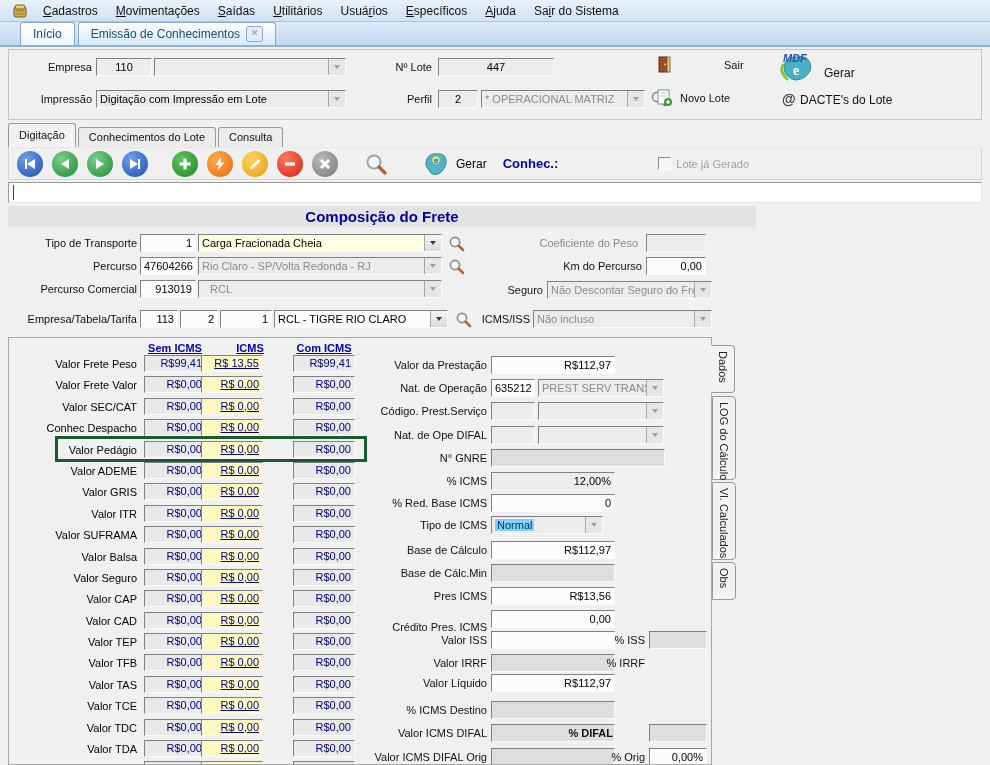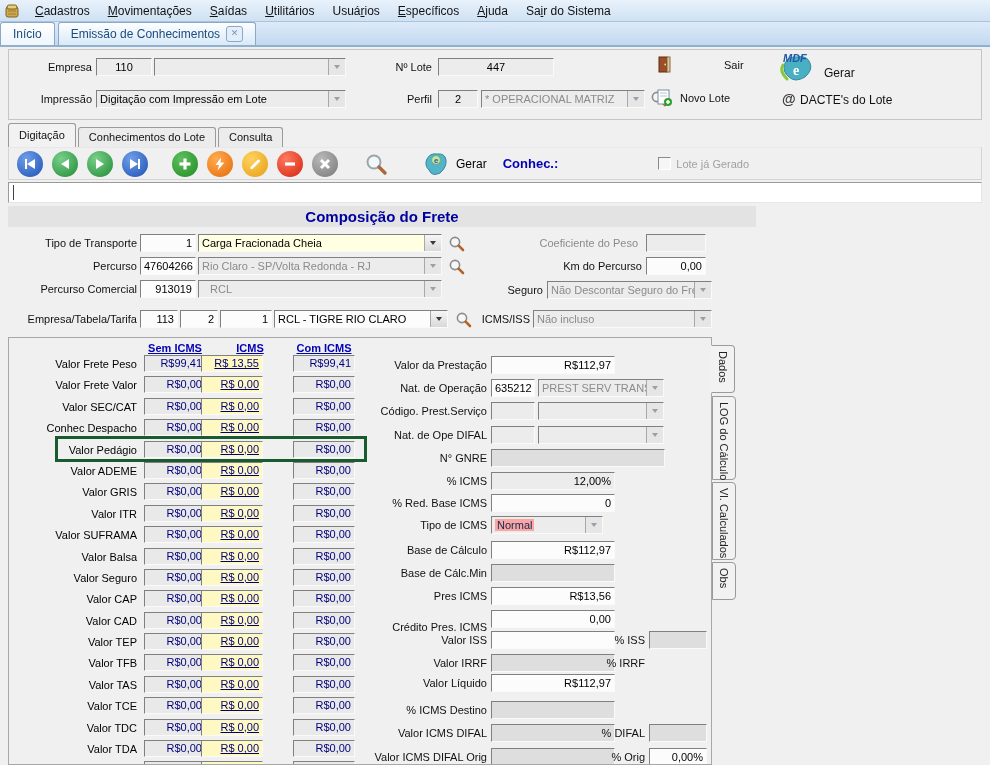--- a/index.html
+++ b/index.html
@@ -1,46 +1,46 @@
 <!DOCTYPE html>
 <html><head>
 <meta charset="utf-8">
 <style>
   html,body{margin:0;padding:0;}
   body{width:990px;height:765px;font-family:"Liberation Sans",sans-serif;font-size:11px;background:#f0f0f0;overflow:hidden;}
   #win{position:relative;width:990px;height:765px;overflow:hidden;background:#f0f0f0;}
   u{text-decoration:underline;}
 
   
-  .menubar{position:absolute;left:0;top:0;width:990px;height:22px;background:linear-gradient(#e9f2fb,#cfe1f3);border-bottom:1px solid #aac4dd;display:flex;align-items:center;padding-left:4px;box-sizing:border-box;}
+  .menubar{position:absolute;left:0;top:0;width:990px;height:22px;background:linear-gradient(#e9f2fb,#cfe1f3);border-bottom:1px solid #aac4dd;display:flex;align-items:center;padding-left:12px;box-sizing:border-box;}
   .menu-items{display:flex;align-items:center;}
   .menu-item{padding:2px 9px;font-size:12px;color:#111;white-space:nowrap;cursor:default;}
 
   
-  .tabstrip{position:absolute;left:0;top:22px;width:990px;height:25px;background:linear-gradient(#ddeafa,#c3d9ef);border-bottom:2px solid #8fb0cf;display:flex;align-items:flex-end;padding-left:0;box-sizing:border-box;gap:3px;}
+  .tabstrip{position:absolute;left:0;top:22px;width:990px;height:25px;background:linear-gradient(#ddeafa,#c3d9ef);border-bottom:2px solid #8fb0cf;display:flex;align-items:flex-end;padding-left:20px;box-sizing:border-box;gap:3px;}
   .wtab{display:flex;align-items:center;gap:6px;border:1px solid #8aa9c9;border-bottom:none;border-radius:3px 3px 0 0;padding:3px 12px 4px 12px;font-size:12px;color:#1b4c7c;background:linear-gradient(#ffffff,#eef5fc);height:15px;}
   .wtab.active{background:linear-gradient(#fdfeff,#d9e9f8);}
   .tabclose{width:15px;height:14px;border:1px solid #8aa9c9;border-radius:3px;background:#e4eefa;display:flex;align-items:center;justify-content:center;font-size:9px;color:#7d97b5;line-height:1;}
 
   
   .lbl{position:absolute;color:#111;white-space:nowrap;}
   .r{text-align:right;}
   .dim{color:#8b8b8b;}
   .sunken{position:absolute;box-sizing:border-box;height:18px;background:#ececec;border-top:1px solid #808080;border-left:1px solid #808080;border-bottom:1px solid #fafafa;border-right:1px solid #fafafa;line-height:16px;padding:0 3px;white-space:nowrap;overflow:hidden;}
   .inwhite{background:#fcfcfc;}
   .ingray{background:#dedede;}
   .center{text-align:center;}
   .combo{position:absolute;box-sizing:border-box;height:18px;display:flex;align-items:stretch;background:#fcfcfc;border-top:1px solid #808080;border-left:1px solid #808080;border-bottom:1px solid #fafafa;border-right:1px solid #fafafa;}
   .combo .ctext{flex:1;line-height:16px;padding:0 3px;white-space:nowrap;overflow:hidden;}
   .combo .cbtn{width:16px;display:flex;align-items:center;justify-content:center;background:linear-gradient(#f6f6f6,#d9d9d9);border-left:1px solid #a8a8a8;}
   .combo.disabled{background:#ececec;}
   .combo.disabled .cbtn{background:#e6e6e6;}
   .arrow{width:0;height:0;border-left:3px solid transparent;border-right:3px solid transparent;border-top:4px solid #3a3a3a;}
   .combo.disabled .arrow{border-top-color:#97a1ab;}
-  .selhl{background:#fca5a5;color:#0e2c52;padding:0 2px;}
+  .selhl{background:#7dd3fc;color:#0e2c52;padding:0 2px;}
 
   .panelframe{position:absolute;box-sizing:border-box;border:1px solid #c6c6c6;}
 
   
   .toolbar{position:absolute;left:8px;top:147px;width:974px;height:33px;box-sizing:border-box;border:1px solid #d4d4d4;border-top:1px solid #e8e8e8;background:#f0f0f0;display:flex;align-items:center;padding-left:8px;}
   .cir{width:26px;height:26px;border-radius:50%;display:flex;align-items:center;justify-content:center;flex:0 0 auto;}
   .nav-blue{background:radial-gradient(circle at 35% 30%,#6f9fe8,#1d4fb4);}
   .nav-green{background:radial-gradient(circle at 35% 30%,#79d08a,#1f8a34);}
   .c-green{background:radial-gradient(circle at 35% 30%,#5cc05c,#238a23);}
   .c-orange{background:radial-gradient(circle at 35% 30%,#ffab4e,#e66a0a);}
@@ -534,21 +534,21 @@
     <div class="lbl r" style="left:588px;top:319px;width:48px;">% IRRF</div>
 
     <div class="lbl r" style="left:360px;top:339px;width:118px;">Valor Líquido</div>
     <div class="sunken inwhite r" style="left:482px;top:336px;width:124px;">R$112,97</div>
 
     <div class="lbl r" style="left:360px;top:366px;width:118px;">% ICMS Destino</div>
     <div class="sunken ingray" style="left:482px;top:363px;width:124px;"></div>
 
     <div class="lbl r" style="left:360px;top:389px;width:118px;">Valor ICMS DIFAL</div>
     <div class="sunken ingray" style="left:482px;top:386px;width:124px;"></div>
-    <div class="lbl r" style="left:580px;top:389px;width:56px;">% DIFAL</div>
+    <div class="lbl r" style="left:548px;top:389px;width:56px;font-weight:bold;">% DIFAL</div>
     <div class="sunken ingray" style="left:640px;top:386px;width:58px;"></div>
 
     <div class="lbl r" style="left:358px;top:413px;width:120px;">Valor ICMS DIFAL Orig</div>
     <div class="sunken ingray" style="left:482px;top:410px;width:124px;"></div>
     <div class="lbl r" style="left:588px;top:413px;width:48px;">% Orig</div>
     <div class="sunken inwhite r" style="left:640px;top:410px;width:58px;">0,00%</div>
 
   </div>
 
   <div class="stab active" style="left:711px;top:345px;height:48px;">

